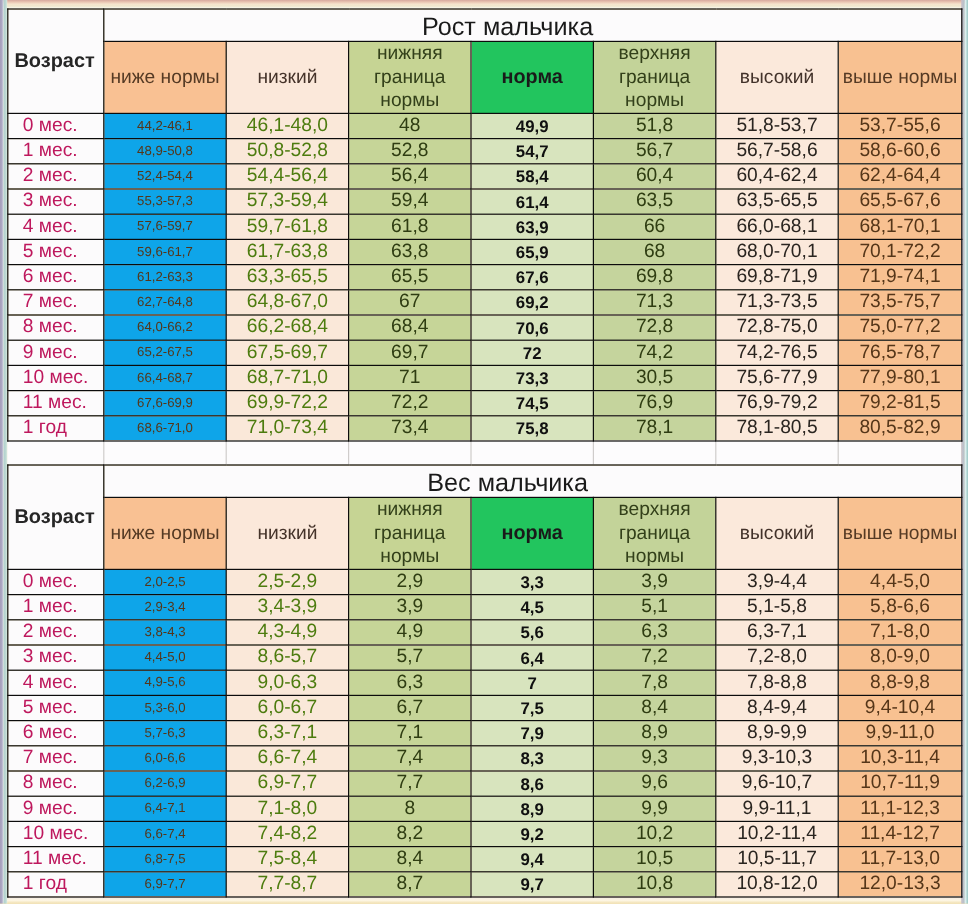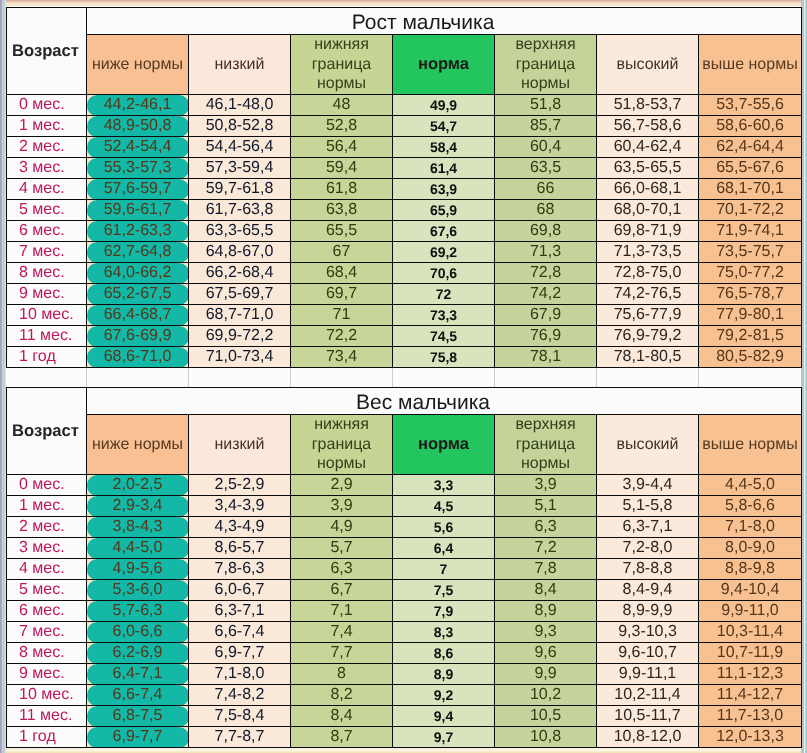--- a/index.html
+++ b/index.html
@@ -47,22 +47,22 @@
 .tbl td.hd{font-size:16px;line-height:19.5px;height:59px;padding:0 3px;}
 .hd-below{background:#F9C193;color:#553A24;}
 .hd-low{background:#FBE8DA;color:#45332A;}
 .hd-lower{background:#C6D494;color:#33401A;}
 .tbl td.hd-norm{background:#22c55e;color:#1A1A1A;font-weight:bold;font-size:16.5px;}
 .hd-upper{background:#C3D399;color:#33401A;}
 .hd-high{background:#FBE9DB;color:#42322A;}
 .hd-above{background:#F8C191;color:#553A24;}
 .rowh{height:21px;}
 .tbl td.age{background:#FCFBFC;font-size:16px;color:#be185d;text-align:left;padding-left:12px;}
-.c-below{background:#14b8a6;color:#553619;font-size:16px;border-radius:10px;}
-.c-low{background:#FAE8D9;color:#0f172a;font-size:16px;}
+.c-below{background:#0ea5e9;color:#553619;font-size:11px;}
+.c-low{background:#FAE8D9;color:#4d7c0f;font-size:16px;}
 .c-lower{background:#C6D598;color:#2F3D12;font-size:16px;}
 .c-norm{background:#D8E4BE;color:#101010;font-size:14px;font-weight:bold;}
 .c-upper{background:#C5D49D;color:#2F3D12;font-size:16px;}
 .c-high{background:#FBE9DB;color:#2A2520;font-size:16px;}
 .c-above{background:#F8C191;color:#553619;font-size:16px;}
 </style>
 </head>
 <body>
 
 <div id="bg-top"></div>
@@ -114,21 +114,21 @@
 <td class="c-upper">51,8</td>
 <td class="c-high">51,8-53,7</td>
 <td class="c-above">53,7-55,6</td>
 </tr>
 <tr class="rowh">
 <td class="age">1 мес.</td>
 <td class="c-below">48,9-50,8</td>
 <td class="c-low">50,8-52,8</td>
 <td class="c-lower">52,8</td>
 <td class="c-norm">54,7</td>
-<td class="c-upper">85,7</td>
+<td class="c-upper">56,7</td>
 <td class="c-high">56,7-58,6</td>
 <td class="c-above">58,6-60,6</td>
 </tr>
 <tr class="rowh">
 <td class="age">2 мес.</td>
 <td class="c-below">52,4-54,4</td>
 <td class="c-low">54,4-56,4</td>
 <td class="c-lower">56,4</td>
 <td class="c-norm">58,4</td>
 <td class="c-upper">60,4</td>
@@ -204,21 +204,21 @@
 <td class="c-upper">74,2</td>
 <td class="c-high">74,2-76,5</td>
 <td class="c-above">76,5-78,7</td>
 </tr>
 <tr class="rowh">
 <td class="age">10 мес.</td>
 <td class="c-below">66,4-68,7</td>
 <td class="c-low">68,7-71,0</td>
 <td class="c-lower">71</td>
 <td class="c-norm">73,3</td>
-<td class="c-upper">67,9</td>
+<td class="c-upper">30,5</td>
 <td class="c-high">75,6-77,9</td>
 <td class="c-above">77,9-80,1</td>
 </tr>
 <tr class="rowh">
 <td class="age">11 мес.</td>
 <td class="c-below">67,6-69,9</td>
 <td class="c-low">69,9-72,2</td>
 <td class="c-lower">72,2</td>
 <td class="c-norm">74,5</td>
 <td class="c-upper">76,9</td>
@@ -298,21 +298,21 @@
 <td class="c-low">8,6-5,7</td>
 <td class="c-lower">5,7</td>
 <td class="c-norm">6,4</td>
 <td class="c-upper">7,2</td>
 <td class="c-high">7,2-8,0</td>
 <td class="c-above">8,0-9,0</td>
 </tr>
 <tr class="rowh">
 <td class="age">4 мес.</td>
 <td class="c-below">4,9-5,6</td>
-<td class="c-low">7,8-6,3</td>
+<td class="c-low">9,0-6,3</td>
 <td class="c-lower">6,3</td>
 <td class="c-norm">7</td>
 <td class="c-upper">7,8</td>
 <td class="c-high">7,8-8,8</td>
 <td class="c-above">8,8-9,8</td>
 </tr>
 <tr class="rowh">
 <td class="age">5 мес.</td>
 <td class="c-below">5,3-6,0</td>
 <td class="c-low">6,0-6,7</td>

